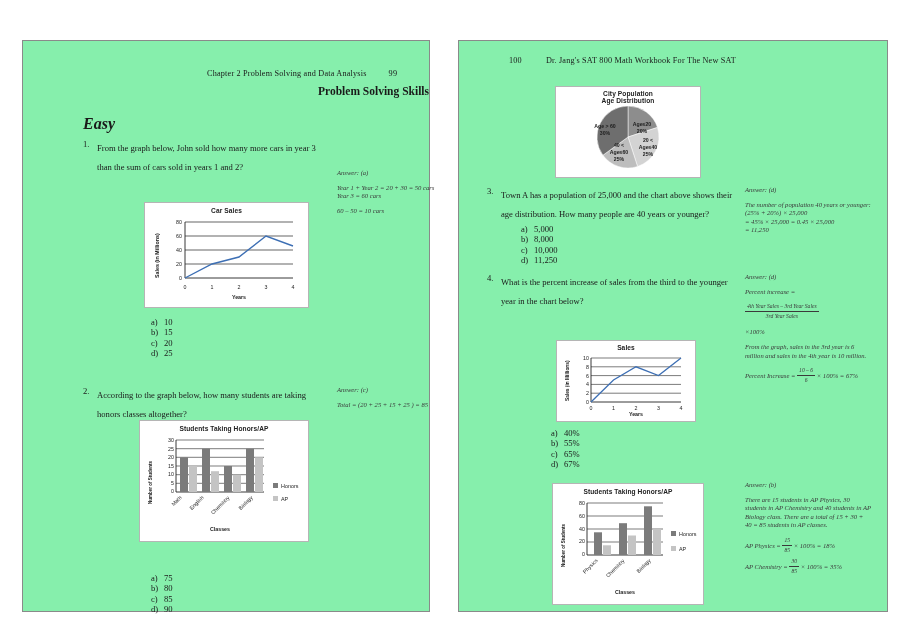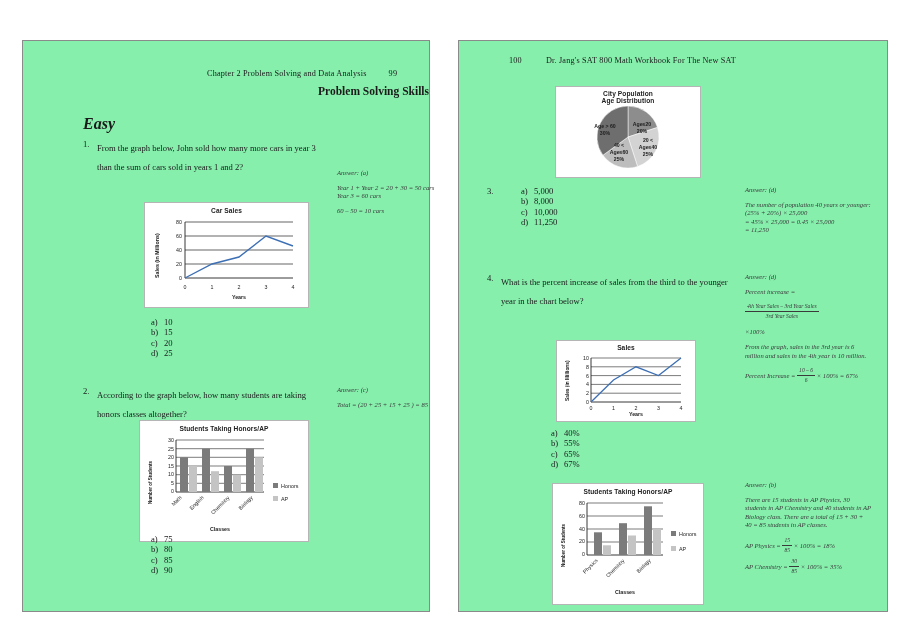--- a/index.html
+++ b/index.html
@@ -180,21 +180,21 @@
           <text class="ticklbl-rot" transform="translate(113,66) rotate(-45)" text-anchor="end">Biology</text>
           <rect x="133" y="51" width="5" height="5" fill="#7b7b7b"></rect>
           <text class="legtxt" x="141" y="55.5">Honors</text>
           <rect x="133" y="64" width="5" height="5" fill="#c4c4c4"></rect>
           <text class="legtxt" x="141" y="68.5">AP</text>
           <text class="axlbl" x="80" y="99" text-anchor="middle">Classes</text>
         </svg>
       </div>
     </div>
 
-    <div class="choices" style="position:absolute;left:94px;top:493px;">
+    <div class="choices" style="position:absolute;left:94px;top:532px;">
       <div><span class="lbl">a)</span><span>75</span></div>
       <div><span class="lbl">b)</span><span>80</span></div>
       <div><span class="lbl">c)</span><span>85</span></div>
       <div><span class="lbl">d)</span><span>90</span></div>
     </div>
   </div>
 
   <div class="page page-right">
 
     <div class="running-head rh-right">
@@ -225,20 +225,21 @@
           <text class="pielbl" x="63" y="50" text-anchor="middle">Age≤60</text>
           <text class="pielbl" x="63" y="57" text-anchor="middle">25%</text>
           <text class="pielbl" x="49" y="24" text-anchor="middle">Age &gt; 60</text>
           <text class="pielbl" x="49" y="31" text-anchor="middle">30%</text>
         </svg>
       </div>
     </div>
 
     <div class="qblock" style="left:28px;top:145px;width:250px;">
       <span class="qnum">3.</span>
+      <div class="qtext">Town A has a population of 25,000 and the chart above shows their age distribution. How many people are 40 years or younger?</div>
       <div class="choices">
         <div><span class="lbl">a)</span><span>5,000</span></div>
         <div><span class="lbl">b)</span><span>8,000</span></div>
         <div><span class="lbl">c)</span><span>10,000</span></div>
         <div><span class="lbl">d)</span><span>11,250</span></div>
       </div>
     </div>
 
     <div class="answer" style="left:286px;top:145px;width:126px;">
       <div class="ans-head">Answer:  (d)</div>

